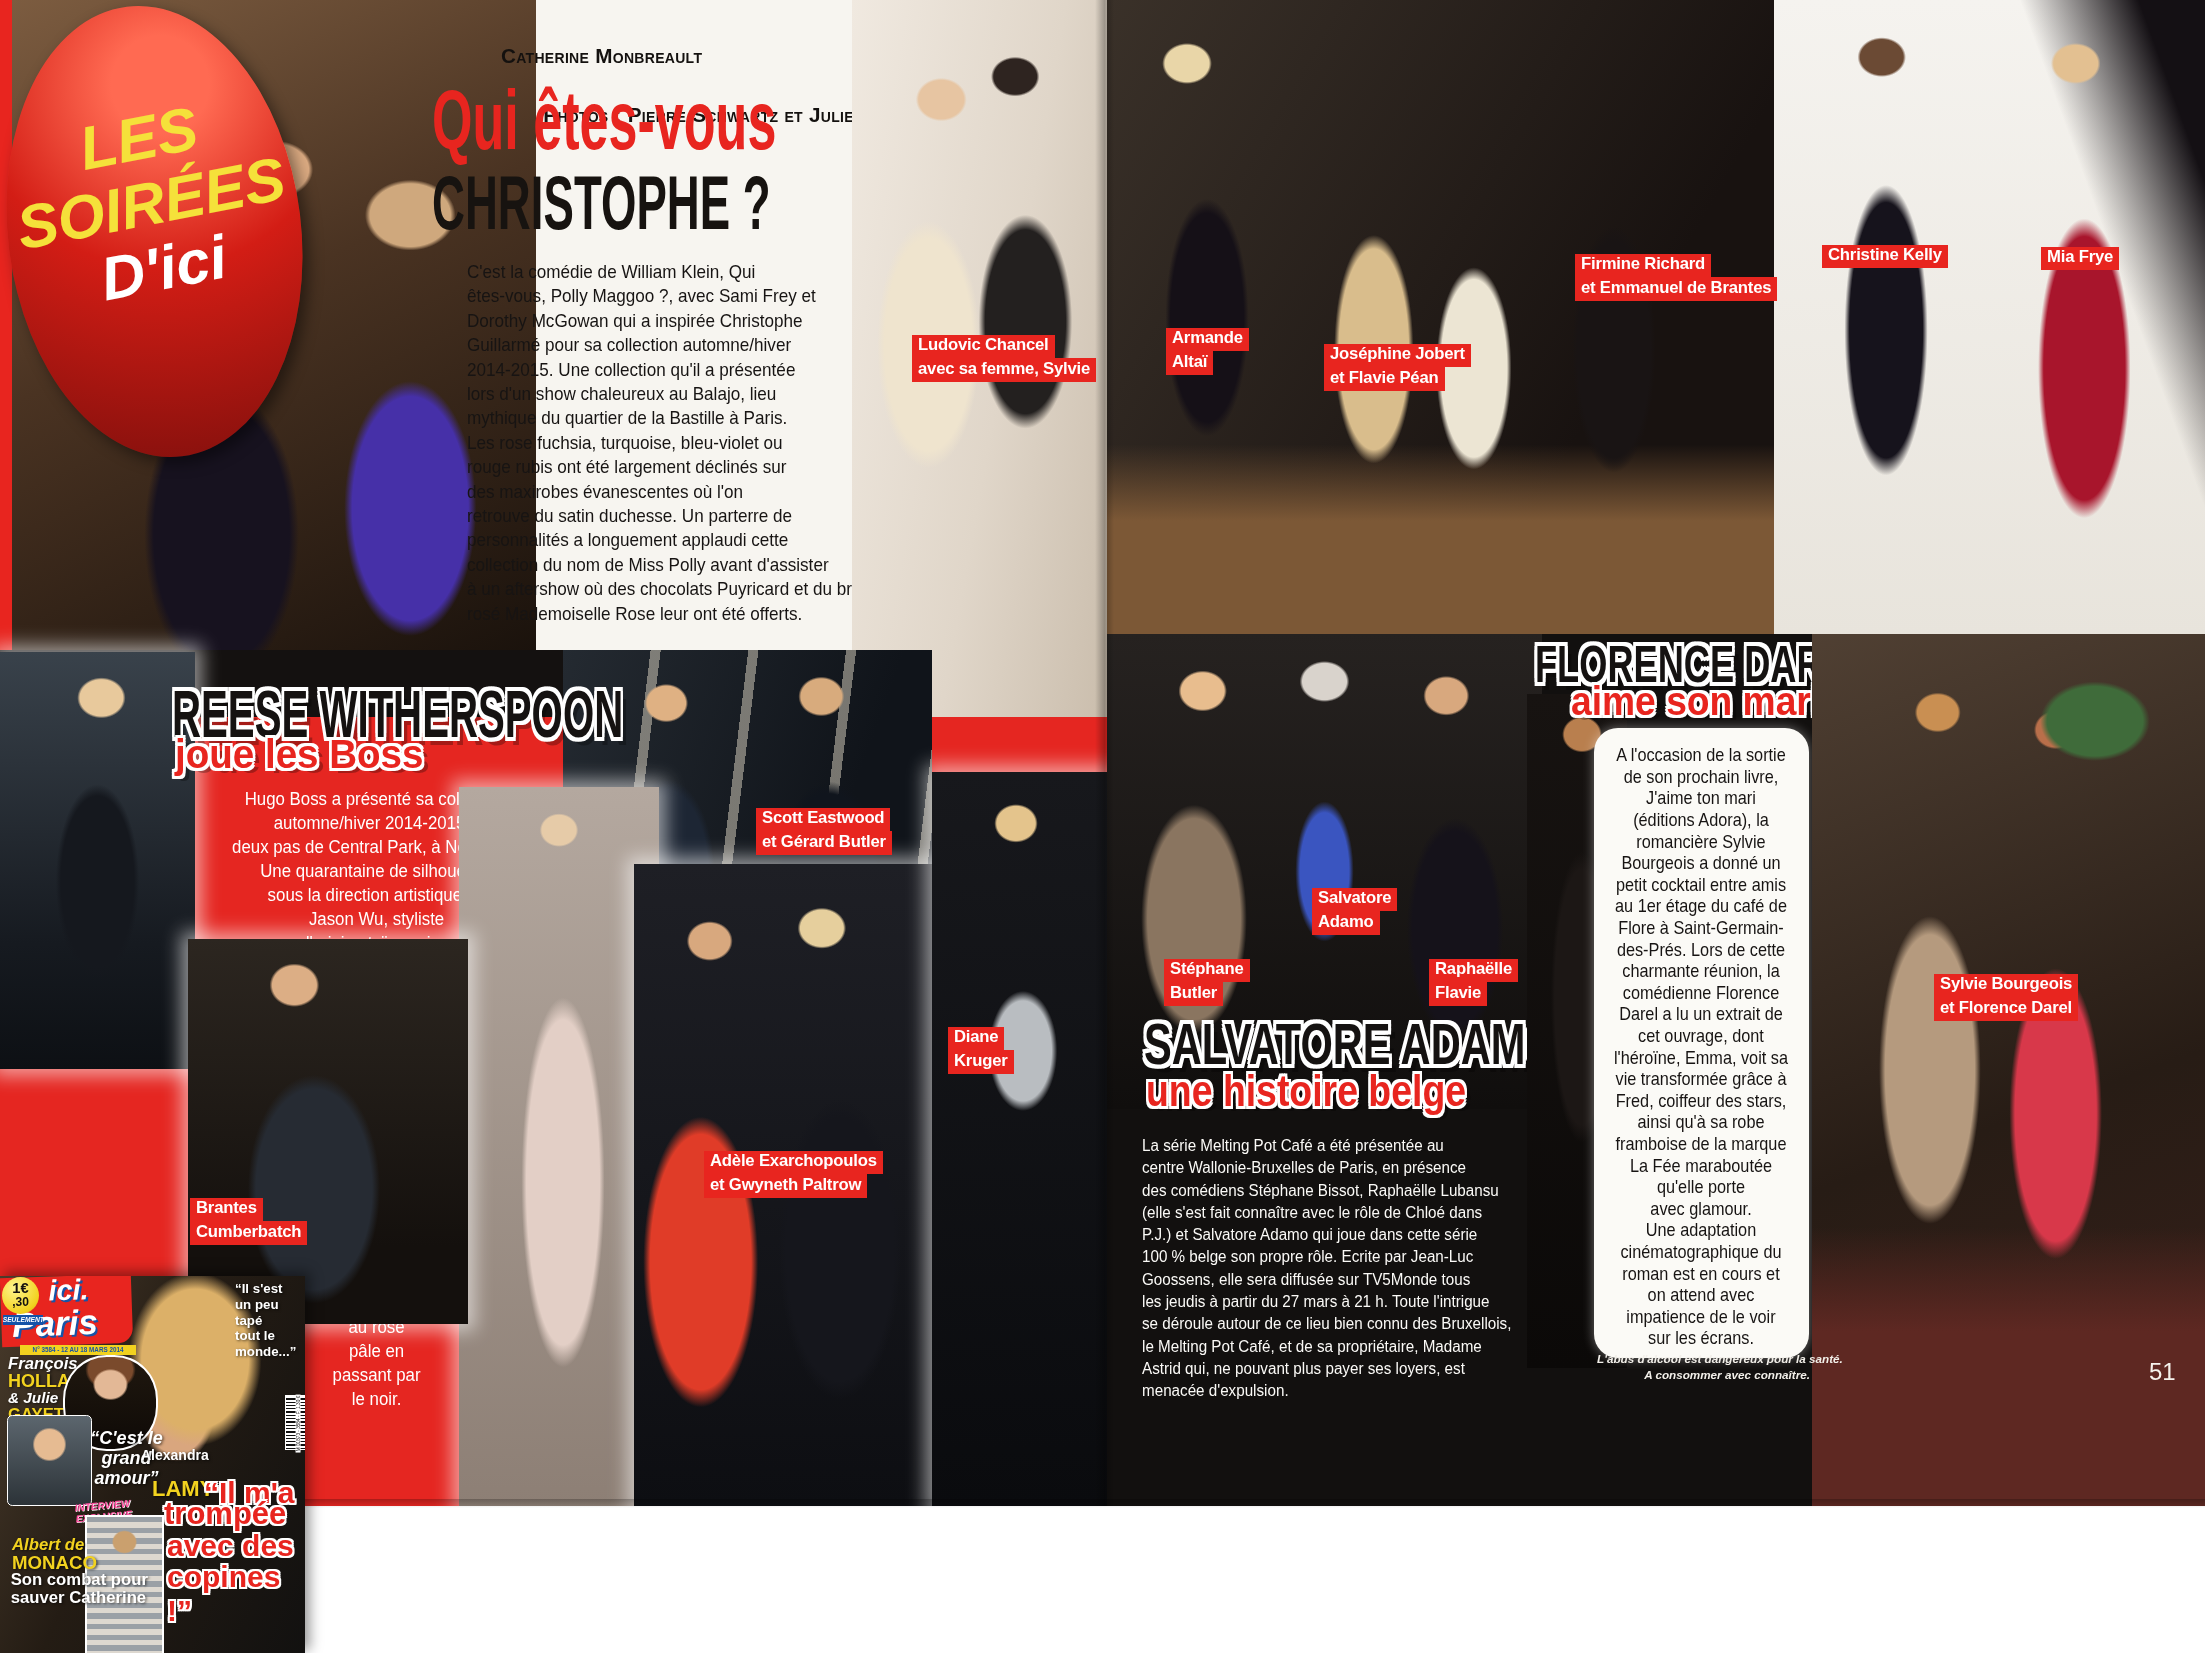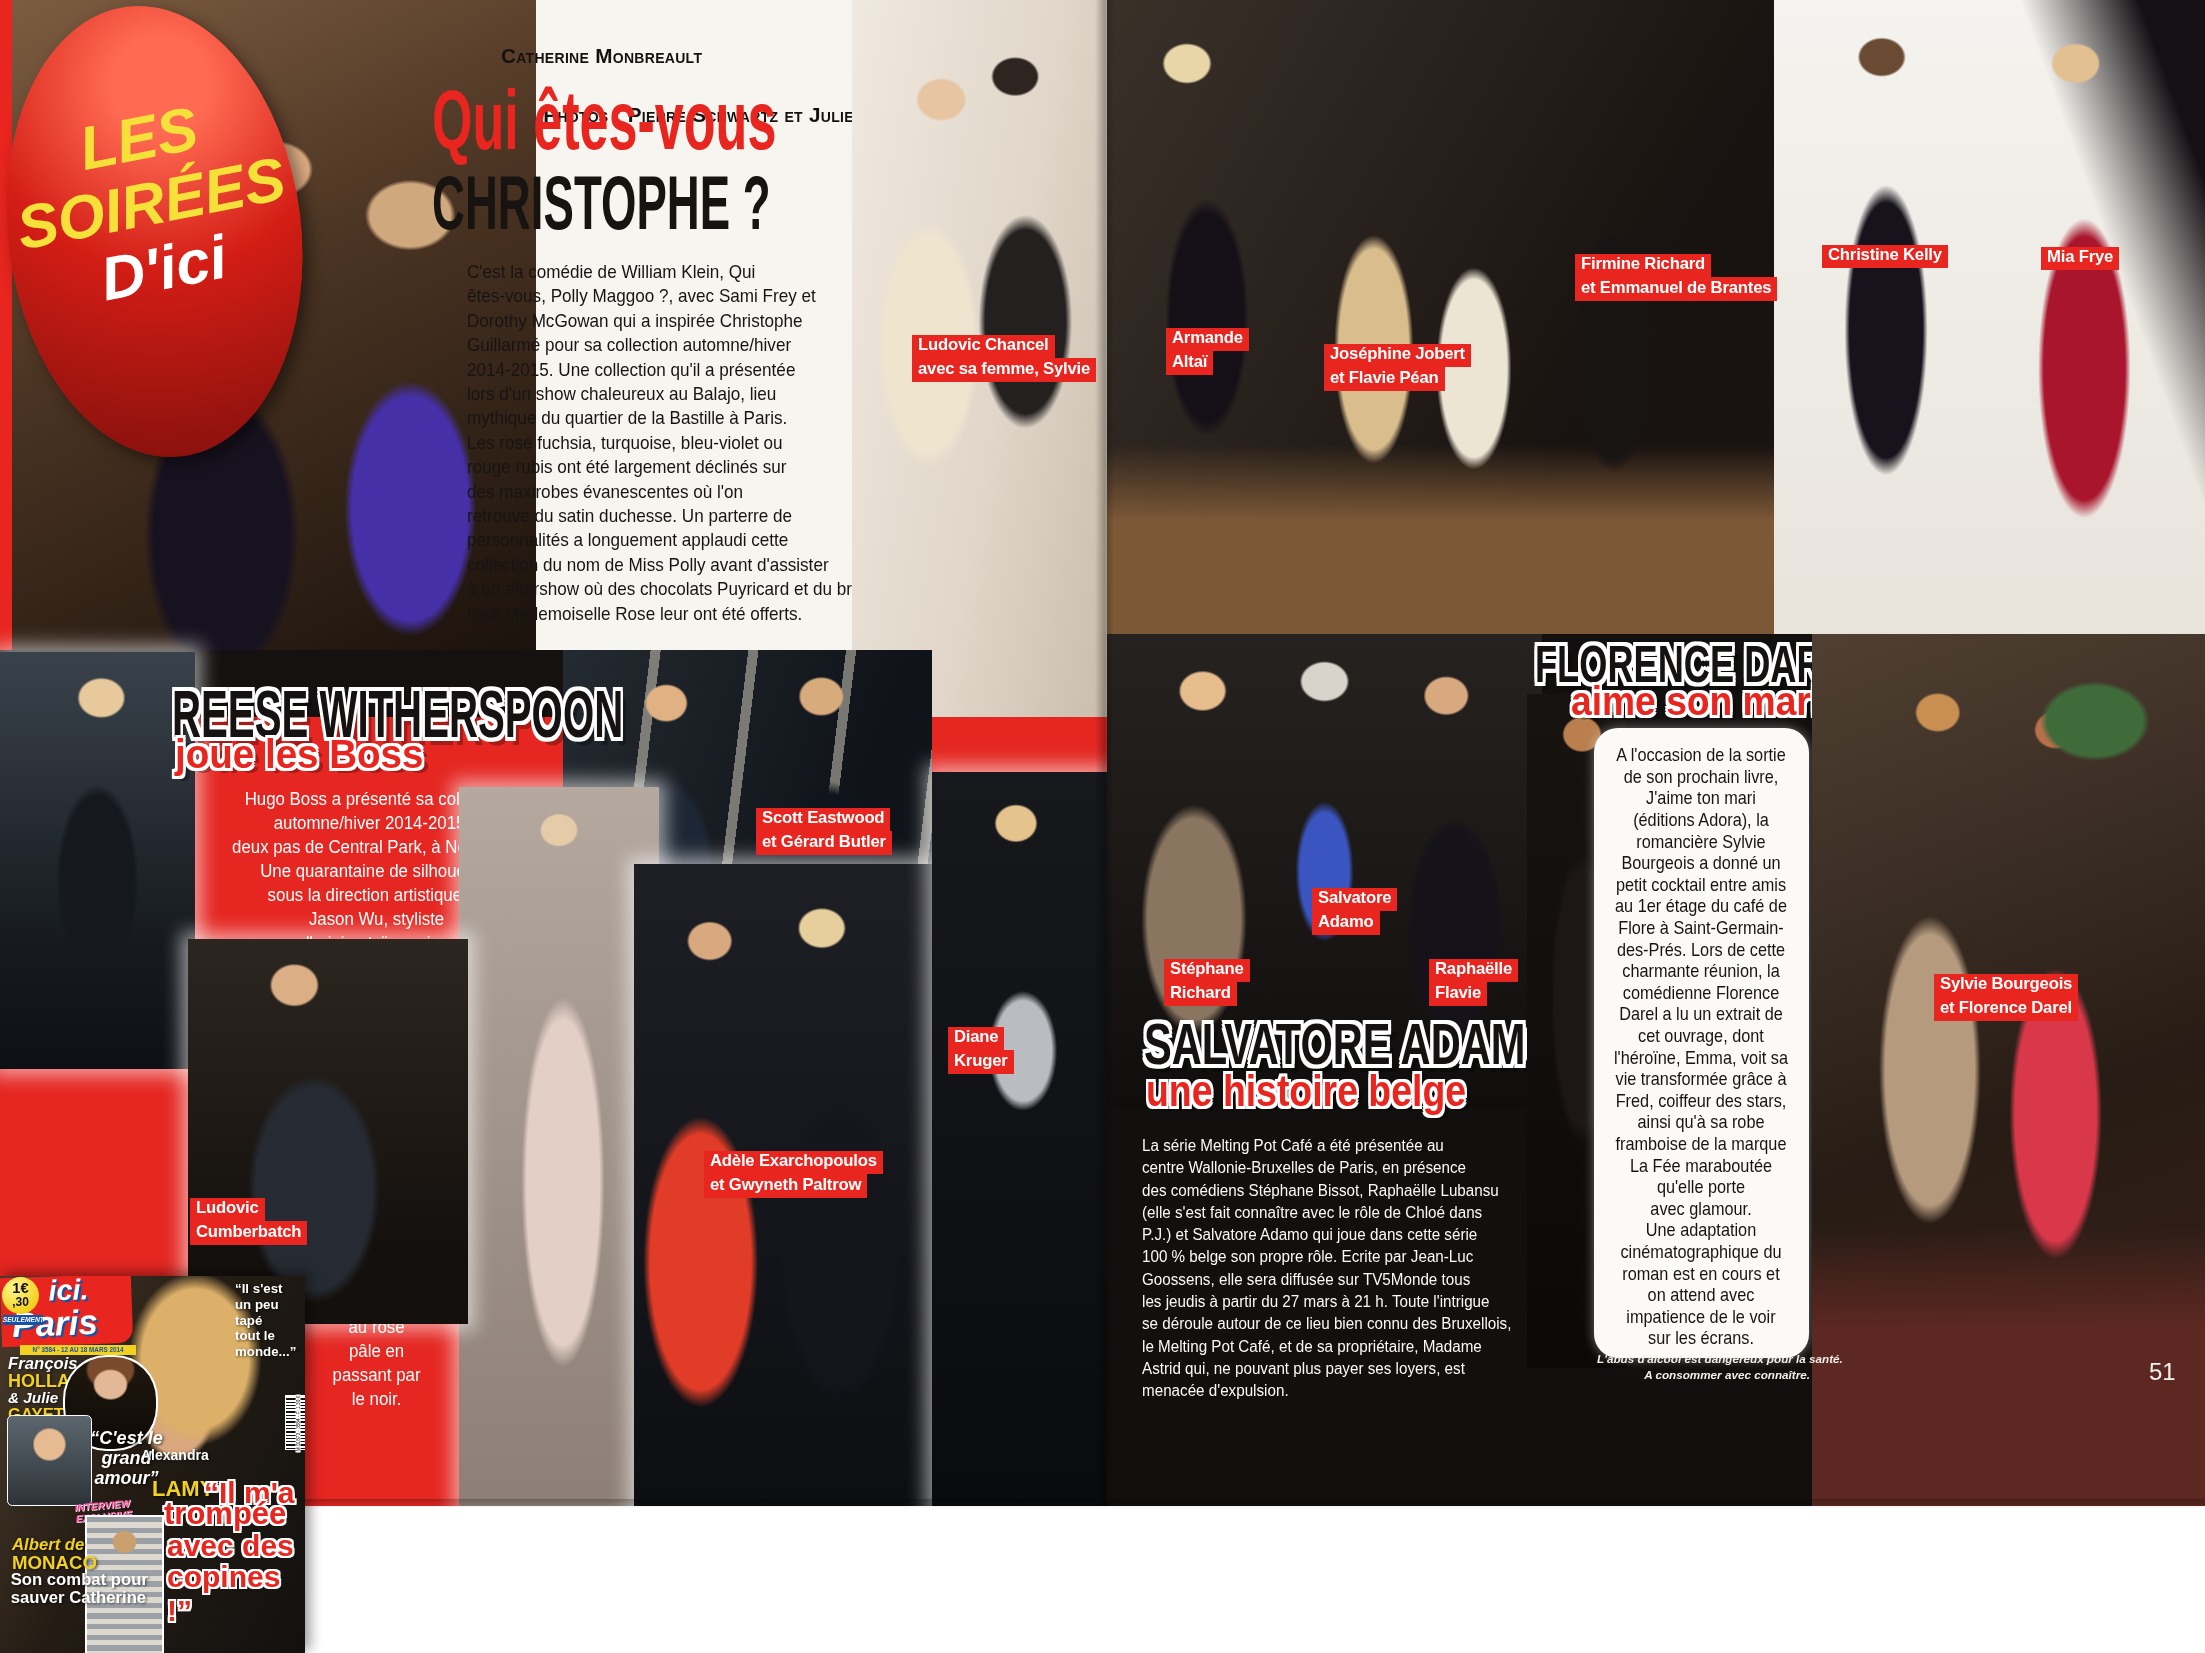--- a/index.html
+++ b/index.html
@@ -199,38 +199,38 @@
   </div>
   <div class="cap" style="left:948px;top:1027px">
     <span class="l">Diane</span>
     <span class="l">Kruger</span>
   </div>
   <div class="cap" style="left:704px;top:1151px">
     <span class="l">Adèle Exarchopoulos</span>
     <span class="l">et Gwyneth Paltrow</span>
   </div>
   <div class="cap" style="left:190px;top:1198px">
-    <span class="l">Ludovic</span>
+    <span class="l">Brantes</span>
     <span class="l">Cumberbatch</span>
   </div>
 
   <div class="abs" style="left:1107px;top:634px;width:747px;height:872px;background:#12100f"></div>
 
   <div class="photo" style="left:1107px;top:634px;width:435px;height:475px;background:
        radial-gradient(39px 33px at 22% 12%,#e8bd8e 0 55%,transparent 62%),
        radial-gradient(40px 33px at 50% 10%,#d9d3cc 0 55%,transparent 62%),
        radial-gradient(37px 32px at 78% 13%,#d8a87e 0 55%,transparent 62%),
        radial-gradient(80px 173px at 20% 60%,#8a7560 0 58%,transparent 66%),
        radial-gradient(47px 113px at 50% 50%,#3a55c0 0 52%,transparent 62%),
        radial-gradient(73px 167px at 80% 62%,#15121a 0 58%,transparent 66%),
        linear-gradient(#262220 0%,#100e0d 100%)"></div>
 
   <div class="cap" style="left:1164px;top:959px">
     <span class="l">Stéphane</span>
-    <span class="l">Richard</span>
+    <span class="l">Butler</span>
   </div>
   <div class="cap" style="left:1312px;top:888px">
     <span class="l">Salvatore</span>
     <span class="l">Adamo</span>
   </div>
   <div class="cap" style="left:1429px;top:959px">
     <span class="l">Raphaëlle</span>
     <span class="l">Flavie</span>
   </div>
 

